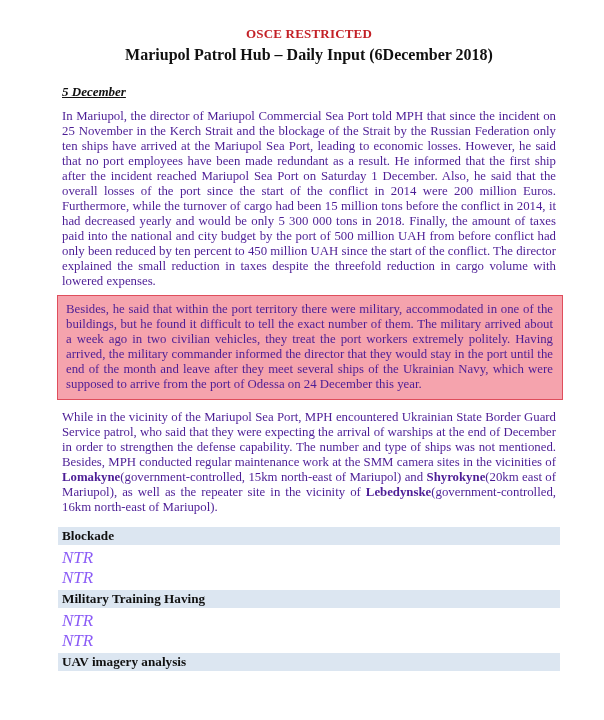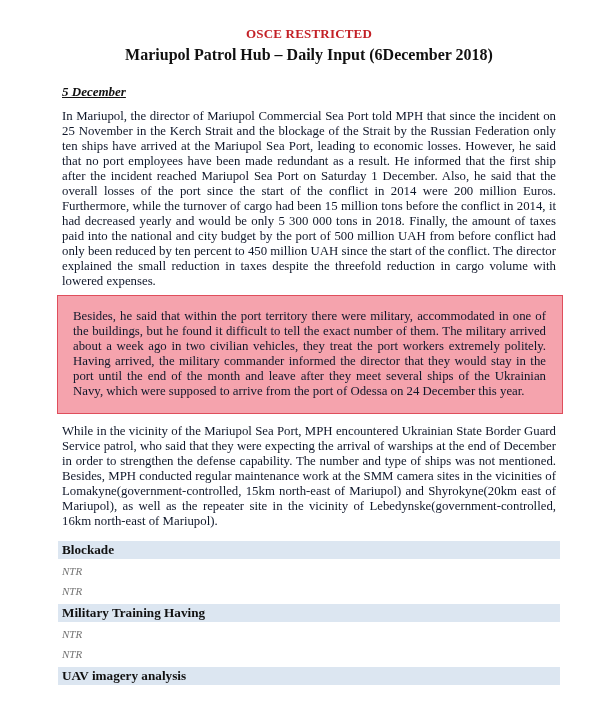--- a/index.html
+++ b/index.html
@@ -47,51 +47,51 @@
     color: #111111;
   }
   .date-heading.second {
     margin-top: 11px;
   }
   .body-para {
     font-size: 12.8px;
     line-height: 15px;
     text-align: justify;
     margin: 10px 0 0 0;
-    color: #0f172a;
+    color: #4c1d95;
   }
   .highlight-box {
     background: var(--highlight-bg, #f5a3ad);
     border: 1px solid var(--highlight-border, #df4e5c);
     margin: 6px -7px 0 -5px;
     padding: 2px 5px 3px 4px;
   }
   .highlight-box .body-para {
-    margin: 11px;
+    margin: 4px;
   }
   .report-sections {
     margin-top: 12px;
   }
   .band {
     background: var(--band-bg, #dce6f1);
     margin: 0 -4px 0 -4px;
     padding: 1px 0 2px 4px;
     font-weight: bold;
     font-size: 13.2px;
     line-height: 15px;
     color: #111111;
   }
   .ntr {
     font-style: italic;
-    font-size: 11px;
+    font-size: 17px;
     line-height: 15px;
     margin: 5px 0 5px 0;
-    color: #737373;
+    color: #8b5cf6;
   }
-  .seg-bold { font-weight: normal; }
+  .seg-bold { font-weight: bold; }
 </style>
 </head>
 <body>
 
 <div class="page">
 
   <div class="classification">OSCE RESTRICTED</div>
 
   <div class="doc-title">Mariupol Patrol Hub – Daily Input (6December 2018)</div>
 

